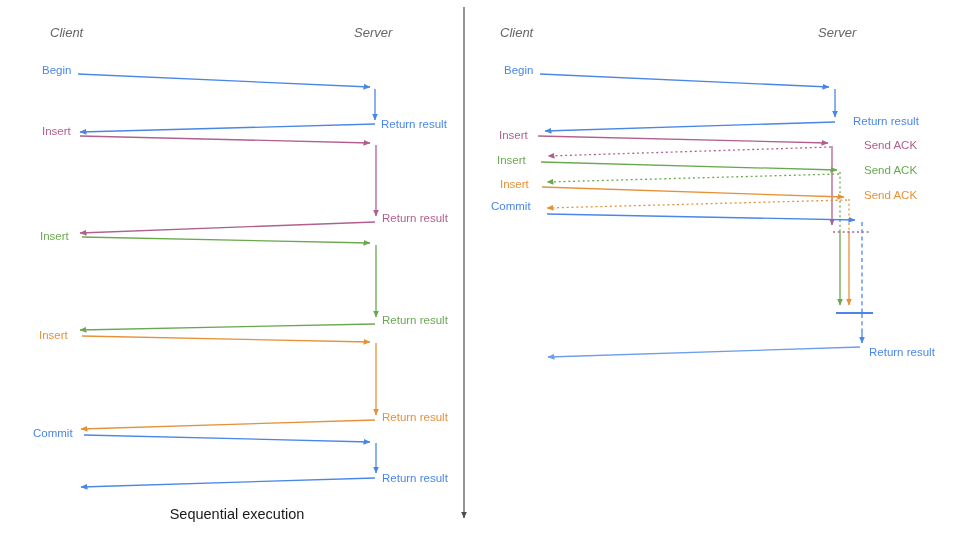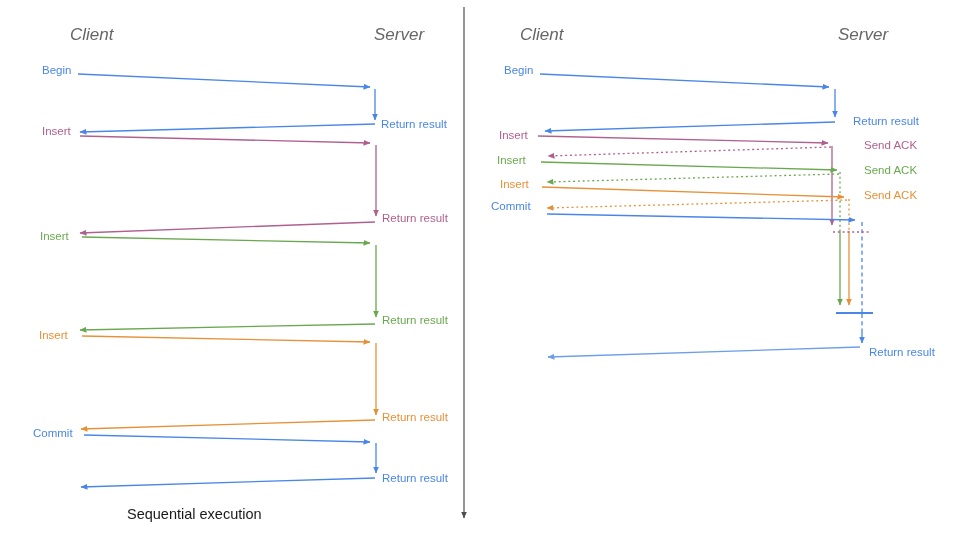--- a/index.html
+++ b/index.html
@@ -1,20 +1,20 @@
 <!DOCTYPE html>
 <html><head>
 <meta charset="utf-8">
 <style>
   html,body{margin:0;padding:0;background:#ffffff;}
   #stage{position:relative;width:960px;height:540px;background:#ffffff;overflow:hidden;
          font-family:"Liberation Sans",sans-serif;}
   #diagram{position:absolute;left:0;top:0;width:960px;height:540px;display:block;}
-  .col-header{position:absolute;font-size:17px;font-style:italic;color:#666666;white-space:nowrap;margin-left:20px;}
-  .panel-title{position:absolute;width:220px;text-align:left;font-size:14.5px;color:#1a1a1a;white-space:nowrap;}
+  .col-header{position:absolute;font-size:13px;font-style:italic;color:#666666;white-space:nowrap;}
+  .panel-title{position:absolute;width:220px;text-align:center;font-size:14.5px;color:#1a1a1a;white-space:nowrap;}
   .time-label{position:absolute;width:48px;text-align:right;font-size:11px;color:#1a1a1a;margin-top:44px;}
   #hdr-seq-client{left:50px;top:25px;}
   #hdr-seq-server{left:354px;top:25px;}
   #hdr-par-client{left:500px;top:25px;}
   #hdr-par-server{left:818px;top:25px;}
   #title-seq{left:127px;top:506px;}
   #title-par{left:617px;top:509px;}
   #time-lbl{left:440px;top:524px;}
   svg text{font-family:"Liberation Sans",sans-serif;font-size:11.5px;}
 </style>

